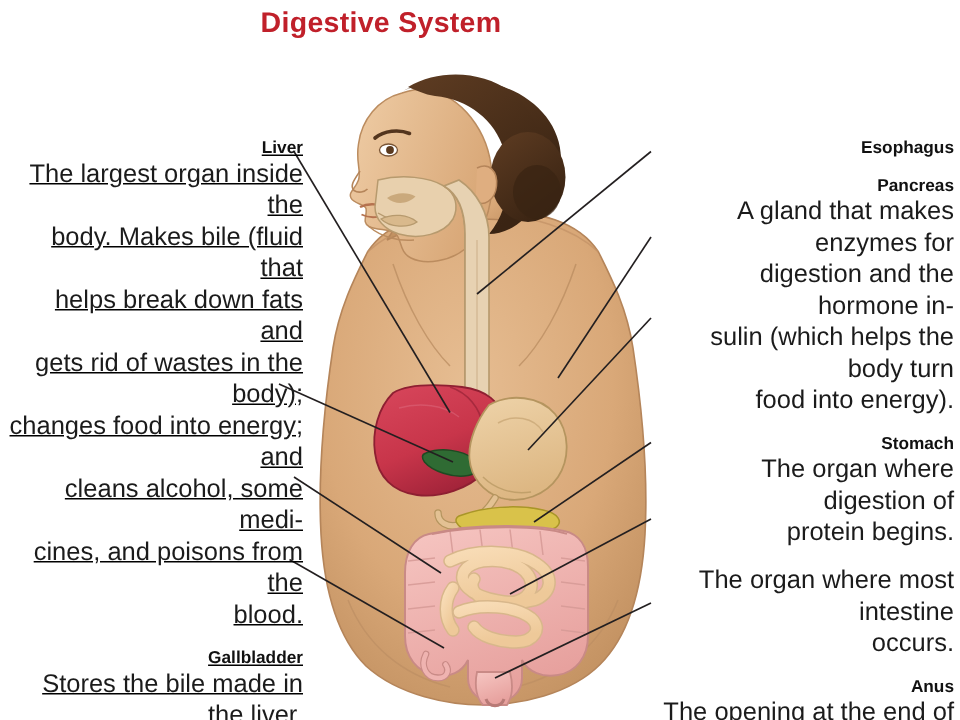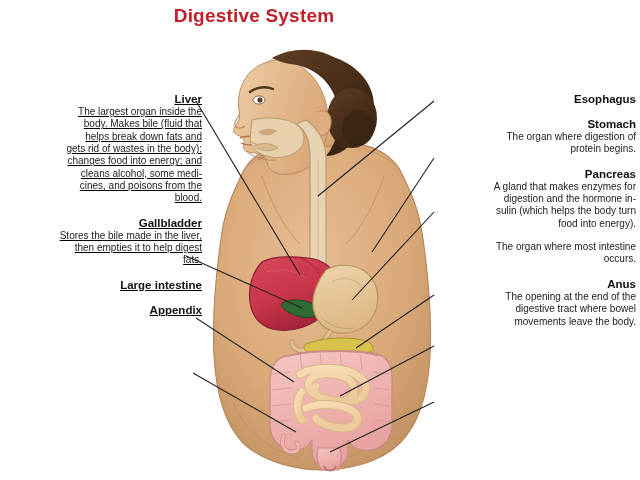--- a/index.html
+++ b/index.html
@@ -17,21 +17,21 @@
 
   .col{position:absolute;width:196px;}
   #col-left{left:6px;top:92px;text-align:right;text-decoration:underline;}
   #col-right{left:440px;top:92px;text-align:right;}
 
   .entry{margin-bottom:11px;}
   .entry .term{
     font-size:11.5px;font-weight:bold;color:#111;line-height:1.22;
   }
   .entry .desc{
-    font-size:10px;color:#1b1b1b;line-height:1.235;
+    font-size:17px;color:#1b1b1b;line-height:1.235;
     white-space:pre-line;
   }
 
   #figure{position:absolute;left:0;top:0;width:640px;height:480px;}
   #leaders{position:absolute;left:0;top:0;width:640px;height:480px;}
 </style>
 </head>
 <body>
 
 <div id="stage">
@@ -266,32 +266,32 @@
     <div class="entry">
       <div class="term">Appendix</div>
     </div>
   </div>
 
   <div id="col-right" class="col">
     <div class="entry">
       <div class="term">Esophagus</div>
     </div>
     <div class="entry">
-      <div class="term">Stomach</div>
-      <div class="desc">The organ where digestion of
-protein begins.</div>
-    </div>
-    <div class="entry">
       <div class="term">Pancreas</div>
       <div class="desc">A gland that makes enzymes for
 digestion and the hormone in-
 sulin (which helps the body turn
 food into energy).</div>
     </div>
     <div class="entry">
+      <div class="term">Stomach</div>
+      <div class="desc">The organ where digestion of
+protein begins.</div>
+    </div>
+    <div class="entry">
       <div class="desc">The organ where most intestine
 occurs.</div>
     </div>
     <div class="entry">
       <div class="term">Anus</div>
       <div class="desc">The opening at the end of the
 digestive tract where bowel
 movements leave the body.</div>
     </div>
   </div>

